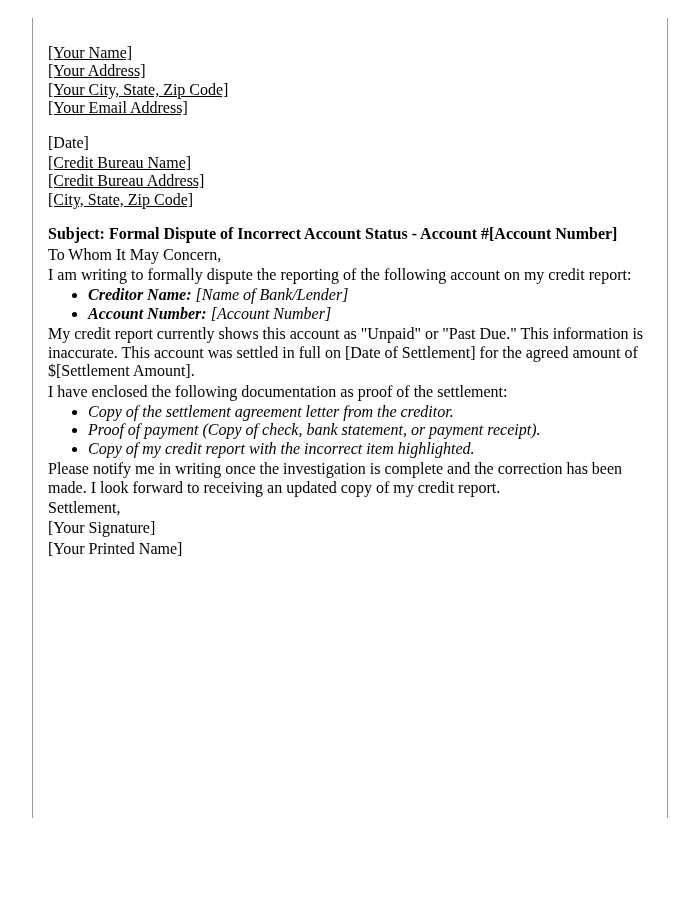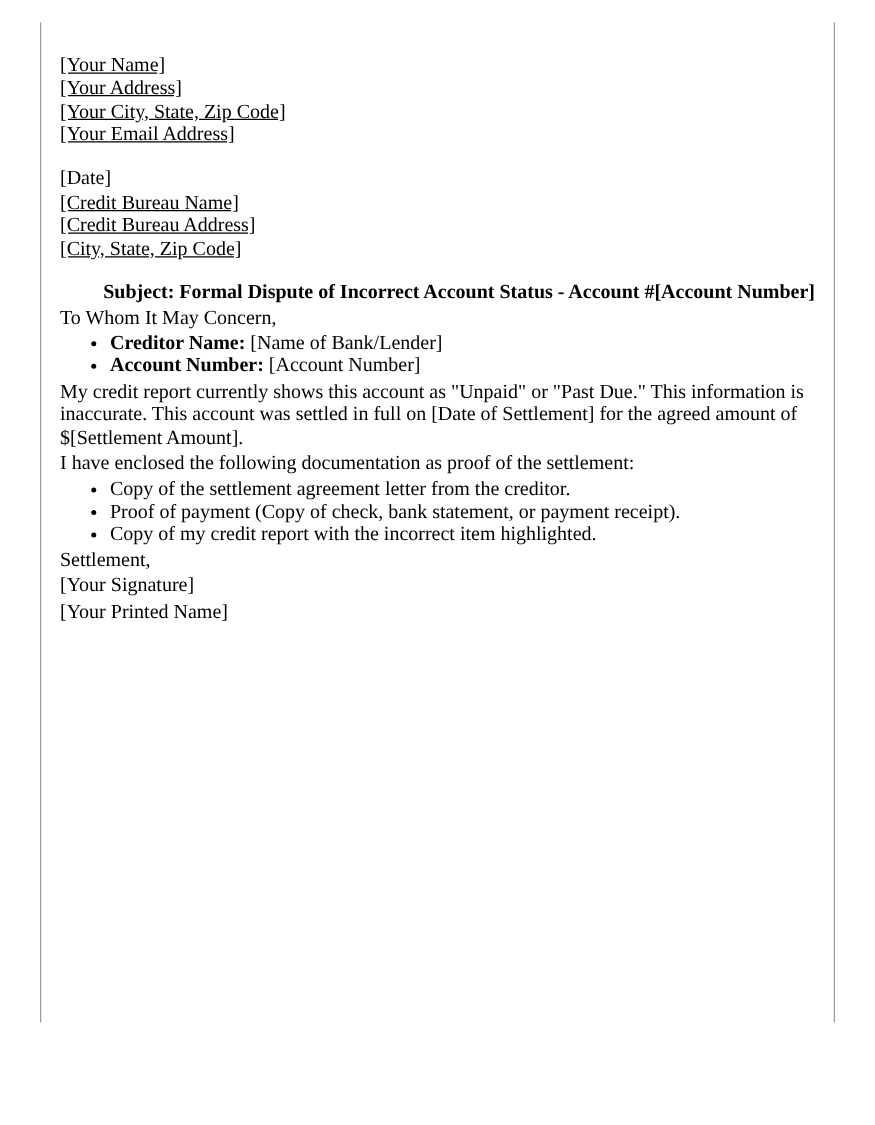--- a/index.html
+++ b/index.html
@@ -30,27 +30,27 @@
     line-height: 18.4px;
     text-decoration: underline;
   }
   p {
     margin: 2px 0;
     line-height: 18.4px;
   }
   ul {
     margin: 0 0;
     padding-left: 40px;
+    font-style: italic;
   }
   li {
     line-height: 18.4px;
   }
   .bold {
     font-weight: bold;
-    text-align: right;
   }
 </style>
 </head>
 <body>
 
 <div class="page">
 
   <div class="block">
     <div class="line">[Your Name]</div>
     <div class="line">[Your Address]</div>
@@ -63,37 +63,39 @@
   <div class="block">
     <div class="line">[Credit Bureau Name]</div>
     <div class="line">[Credit Bureau Address]</div>
     <div class="line">[City, State, Zip Code]</div>
   </div>
 
   <p class="bold">Subject: Formal Dispute of Incorrect Account Status - Account #[Account Number]</p>
 
   <p>To Whom It May Concern,</p>
 
+  <p>I am writing to formally dispute the reporting of the following account on my credit report:</p>
 
   <ul>
     <li><span class="bold">Creditor Name:</span> <span>[Name of Bank/Lender]</span></li>
     <li><span class="bold">Account Number:</span> <span>[Account Number]</span></li>
   </ul>
 
   <p>My credit report currently shows this account as "Unpaid" or "Past Due." This information is inaccurate. This account was settled in full on [Date of Settlement] for the agreed amount of $[Settlement Amount].</p>
 
 
   <p>I have enclosed the following documentation as proof of the settlement:</p>
 
   <ul>
     <li>Copy of the settlement agreement letter from the creditor.</li>
     <li>Proof of payment (Copy of check, bank statement, or payment receipt).</li>
     <li>Copy of my credit report with the incorrect item highlighted.</li>
   </ul>
 
+  <p>Please notify me in writing once the investigation is complete and the correction has been made. I look forward to receiving an updated copy of my credit report.</p>
 
   <p>Settlement,</p>
 
   <p>[Your Signature]</p>
 
   <p>[Your Printed Name]</p>
 
 </div>
 
 </body></html>

